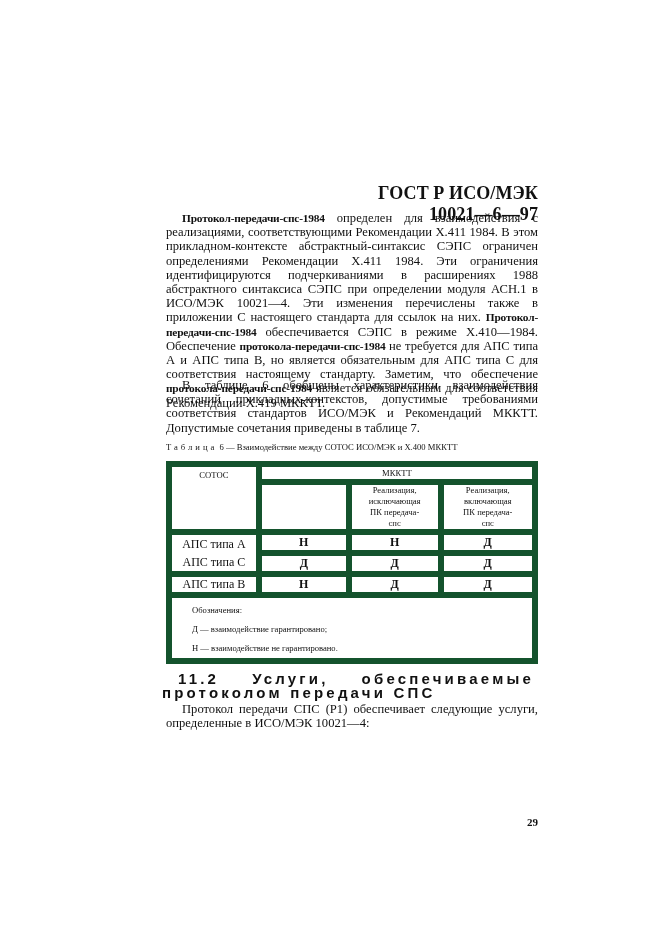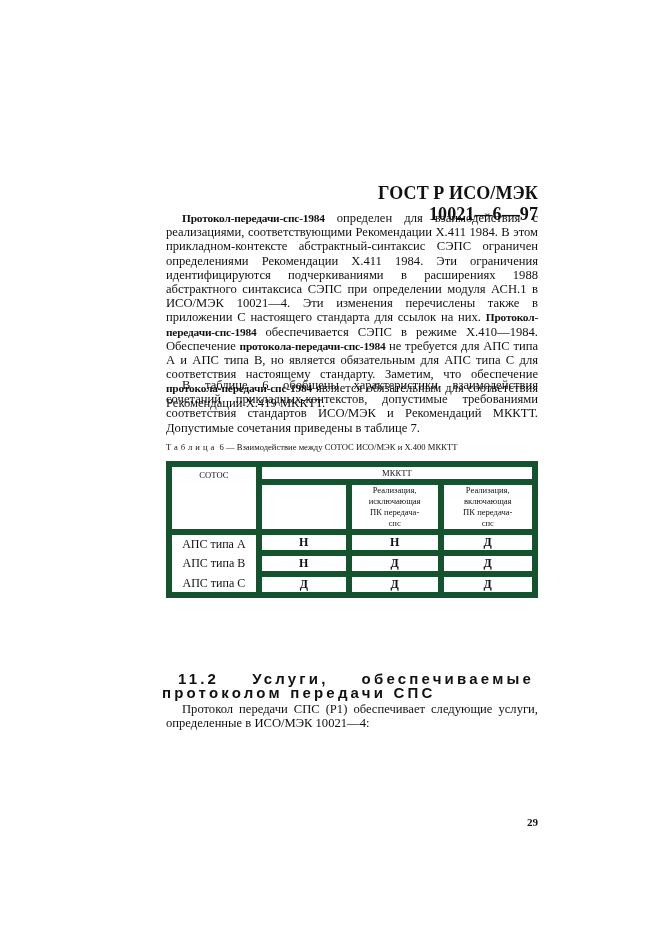--- a/index.html
+++ b/index.html
@@ -73,31 +73,38 @@
     <td class="nob-top"></td>
     <td style="padding:0 14px; line-height:11px;">Реализация, исключающая ПК передача-спс</td>
     <td style="padding:0 14px; line-height:11px;">Реализация, включающая ПК передача-спс</td>
   </tr>
   <tr style="height:19px">
     <td class="big nob-bottom">АПС типа А</td>
     <td class="bigb">Н</td>
     <td class="bigb">Н</td>
     <td class="bigb">Д</td>
   </tr>
+  <tr style="height:20px">
+    <td class="big nob-top">АПС типа С</td>
+    <td class="bigb">Д</td>
+    <td class="bigb">Д</td>
+    <td class="bigb">Д</td>
+  </tr>
   <tr style="height:19px">
     <td class="big nob-top nob-bottom">АПС типа В</td>
     <td class="bigb">Н</td>
     <td class="bigb">Д</td>
     <td class="bigb">Д</td>
   </tr>
-  <tr style="height:20px">
-    <td class="big nob-top">АПС типа С</td>
-    <td class="bigb">Д</td>
-    <td class="bigb">Д</td>
-    <td class="bigb">Д</td>
+  <tr>
+    <td colspan="4" class="legend">
+      <div class="legend-line title">Обозначения:</div>
+      <div class="legend-line">Д — взаимодействие гарантировано;</div>
+      <div class="legend-line">Н — взаимодействие не гарантировано.</div>
+    </td>
   </tr>
 </tbody>
   </table>
 
 <div class="abs section">11.2 Услуги, обеспечиваемые протоколом передачи СПС</div>
 <div class="abs para" style="top:702px;">Протокол передачи СПС (Р1) обеспечивает следующие услуги, определенные в ИСО/МЭК 10021—4:</div>
 
 <div class="abs pagenum">29</div>
 
 </body></html>

